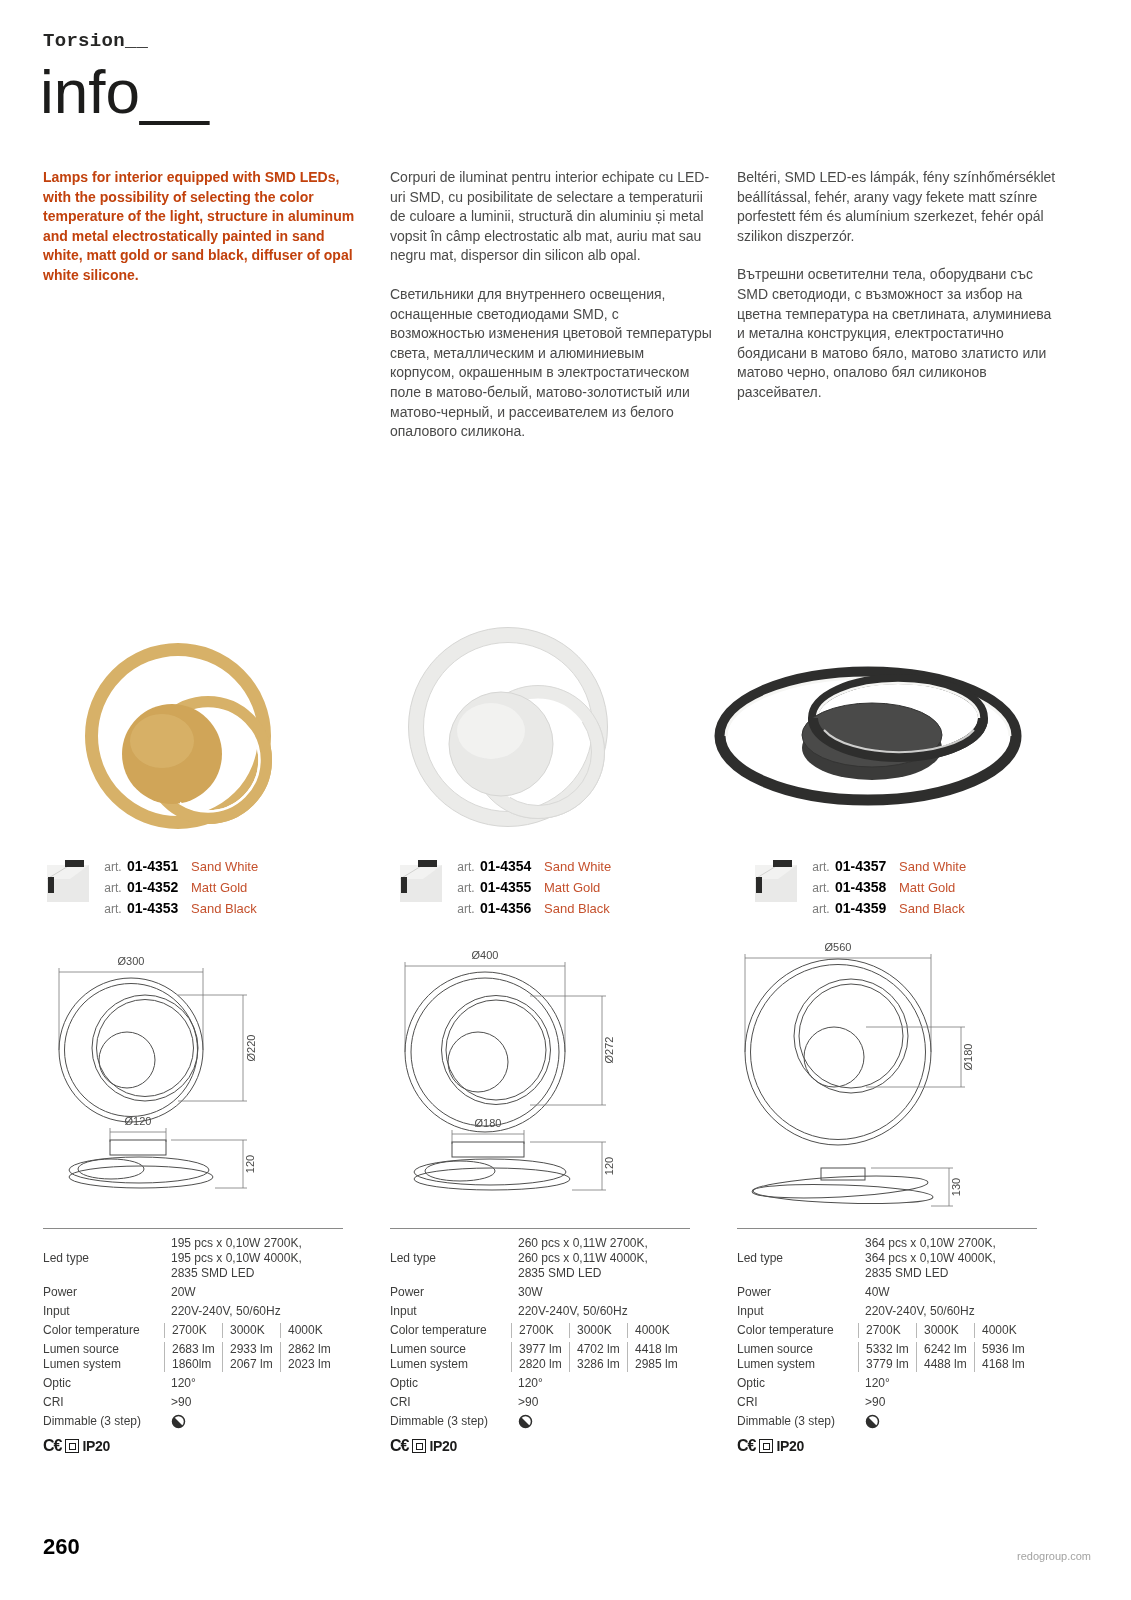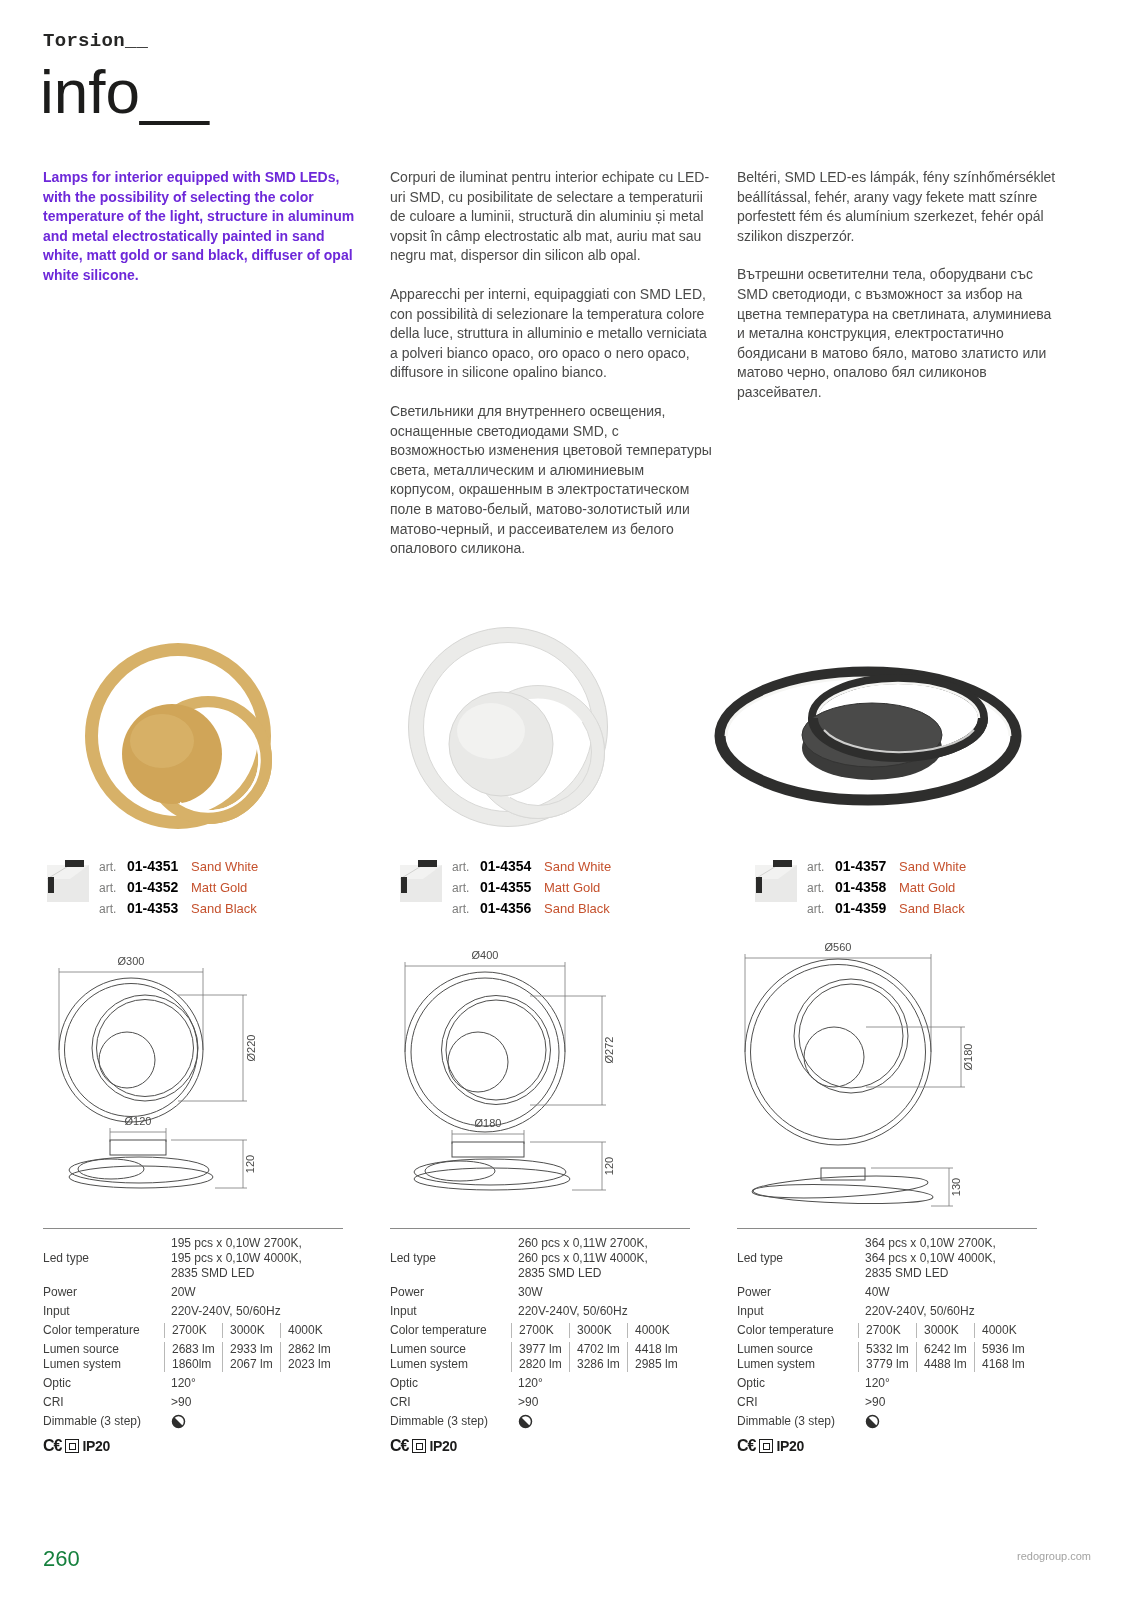--- a/index.html
+++ b/index.html
@@ -3,63 +3,62 @@
 <meta charset="utf-8">
 <style>
   html,body{margin:0;padding:0;background:#fff;}
   .page{position:relative;width:1131px;height:1600px;background:#ffffff;overflow:hidden;
         font-family:"Liberation Sans",sans-serif;color:#3e3e3d;}
   .series{position:absolute;left:43px;top:30px;font-size:19px;font-weight:700;color:#262625;letter-spacing:.3px;font-family:Liberation Mono, monospace;}
   .title{position:absolute;left:40px;top:56px;font-size:62px;font-weight:300;color:#1c1c1b;letter-spacing:0;}
   .intro{position:absolute;left:43px;top:168px;width:1020px;display:grid;
          grid-template-columns:322px 322px 323px;column-gap:25px;}
   .intro p{margin:0 0 19px 0;font-size:14px;line-height:1.4;color:#4a4a49;}
-  .intro .en p{font-weight:700;color:#6d28d9;}
+  .intro .en p{font-weight:700;color:#c2410c;}
   .lamp{position:absolute;}
   .art-block{position:absolute;display:flex;}
   .art-rows{margin-left:8px;}
   .art-row{display:flex;align-items:baseline;line-height:20px;}
-  .art-lbl{width:28px;font-size:12px;color:#7c7c7b;}
+  .art-lbl{width:28px;font-size:12px;color:#7c7c7b;text-align:center;}
   .art-code{width:64px;font-size:14px;font-weight:700;color:#000000;}
   .art-finish{font-size:13px;color:#c5512d;}
   .tdraw{position:absolute;}
   .tdraw text{font-size:11px;fill:#4a4a49;font-family:"Liberation Sans",sans-serif;}
   .tdraw .ln{stroke:#7a7a79;stroke-width:.8;fill:none;}
   .tdraw .shape{stroke:#4f4f4e;stroke-width:1;fill:none;}
   .spec{position:absolute;top:1228px;width:300px;border-top:1px solid #8a8a89;padding-top:7px;
         font-size:12px;color:#3e3e3d;}
   .srow{display:flex;margin-bottom:4px;line-height:15px;}
   .slabel{flex:0 0 121px;}
   .sval{padding-left:7px;}
   .srow.led{align-items:center;}
   .cells{display:flex;}
   .cell{flex:0 0 50px;border-left:1px solid #b8b8b7;padding-left:7px;}
   .cert{display:flex;align-items:center;margin-top:3px;}
   .ce{font-size:16px;font-weight:700;color:#1c1c1b;letter-spacing:-1px;margin-right:4px;}
   .class2{width:12px;height:12px;border:1.6px solid #1c1c1b;display:inline-flex;align-items:center;justify-content:center;margin-right:3px;}
   .class2 .inner{width:5px;height:5px;border:1.4px solid #1c1c1b;display:block;}
   .ip{font-size:14px;font-weight:700;color:#1c1c1b;letter-spacing:-.3px;}
-  .pageno{position:absolute;left:43px;top:1534px;font-size:22px;font-weight:400;color:#15803d;margin-top:12px;}
+  .pageno{position:absolute;left:43px;top:1534px;font-size:22px;font-weight:700;color:#000000;}
   .site{position:absolute;right:40px;top:1550px;font-size:11px;color:#a3a3a2;}
 </style>
 </head>
 <body>
 
 <div class="page">
 
   <div class="series">Torsion__</div>
   <div class="title">info__</div>
 
   <div class="intro">
     <div class="col en">
       <p>Lamps for interior equipped with SMD LEDs, with the possibility of selecting the color temperature of the light, structure in aluminum and metal electrostatically painted in sand white, matt gold or sand black, diffuser of opal white silicone.</p>
     </div>
     <div class="col">
       <p>Corpuri de iluminat pentru interior echipate cu LED-uri SMD, cu posibilitate de selectare a temperaturii de culoare a luminii, structură din aluminiu și metal vopsit în câmp electrostatic alb mat, auriu mat sau negru mat, dispersor din silicon alb opal.</p>
-      <p>Apparecchi per interni, equipaggiati con SMD LED, con possibilità di selezionare la temperatura colore della luce, struttura in alluminio e metallo verniciata a polveri bianco opaco, oro opaco o nero opaco, diffusore in silicone opalino bianco.</p>
       <p>Светильники для внутреннего освещения, оснащенные светодиодами SMD, с возможностью изменения цветовой температуры света, металлическим и алюминиевым корпусом, окрашенным в электростатическом поле в матово-белый, матово-золотистый или матово-черный, и рассеивателем из белого опалового силикона.</p>
     </div>
     <div class="col">
       <p>Beltéri, SMD LED-es lámpák, fény színhőmérséklet beállítással, fehér, arany vagy fekete matt színre porfestett fém és alumínium szerkezet, fehér opál szilikon diszperzór.</p>
       <p>Вътрешни осветителни тела, оборудвани със SMD светодиоди, с възможност за избор на цветна температура на светлината, алуминиева и метална конструкция, електростатично боядисани в матово бяло, матово златисто или матово черно, опалово бял силиконов разсейвател.</p>
     </div>
   </div>
 
   <svg class="lamp" style="left:72px;top:634px" width="220" height="212" viewBox="0 0 220 212">
     <defs>

